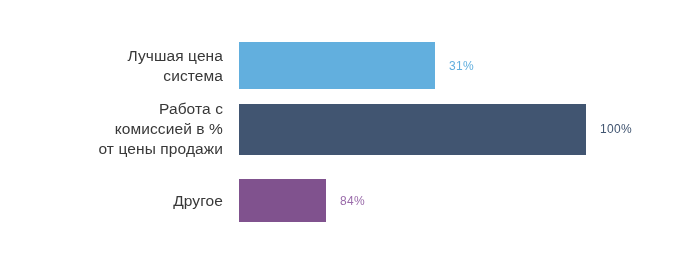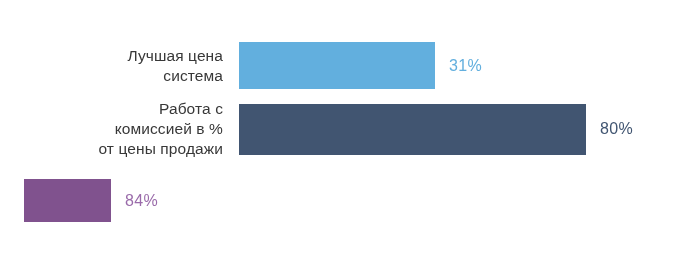--- a/index.html
+++ b/index.html
@@ -39,21 +39,21 @@
   .bar-wrap {
     display: flex;
     align-items: center;
     margin-left: 16px;
   }
   .bar {
     height: 47px;
     display: block;
   }
   .value {
-    font-size: 16px;
+    font-size: 12px;
     margin-left: 14px;
     letter-spacing: 0.3px;
     white-space: nowrap;
   }
   .row-0 { top: 42px; height: 47px; }
   .row-1 { top: 107px; height: 44px; }
   .row-2 { top: 179px; height: 43px; }
   .row-0 .bar { height: 47px; }
   .row-1 .bar { height: 51px; }
   .row-2 .bar { height: 43px; }
@@ -71,24 +71,25 @@
       <span class="value" style="color:#62AFDE;">31%</span>
     </div>
   </div>
 
   <div class="row row-1">
     <div class="label">Работа с
 комиссией в %
 от цены продажи</div>
     <div class="bar-wrap">
       <span class="bar" style="width:347px;background:#415571;"></span>
-      <span class="value" style="color:#415571;">80%</span>
+      <span class="value" style="color:#415571;">100%</span>
     </div>
   </div>
 
   <div class="row row-2">
+    <div class="label">Другое</div>
     <div class="bar-wrap">
       <span class="bar" style="width:87px;background:#80528E;"></span>
       <span class="value" style="color:#9A6BAA;">84%</span>
     </div>
   </div>
 
 </div>
 
 </body></html>

